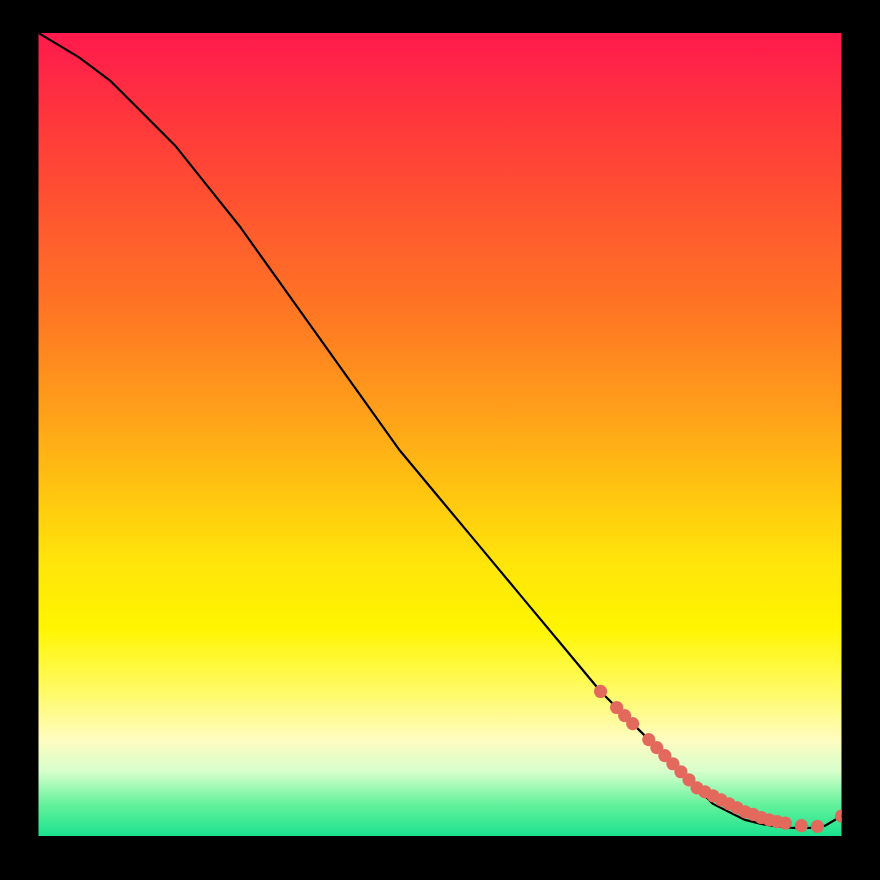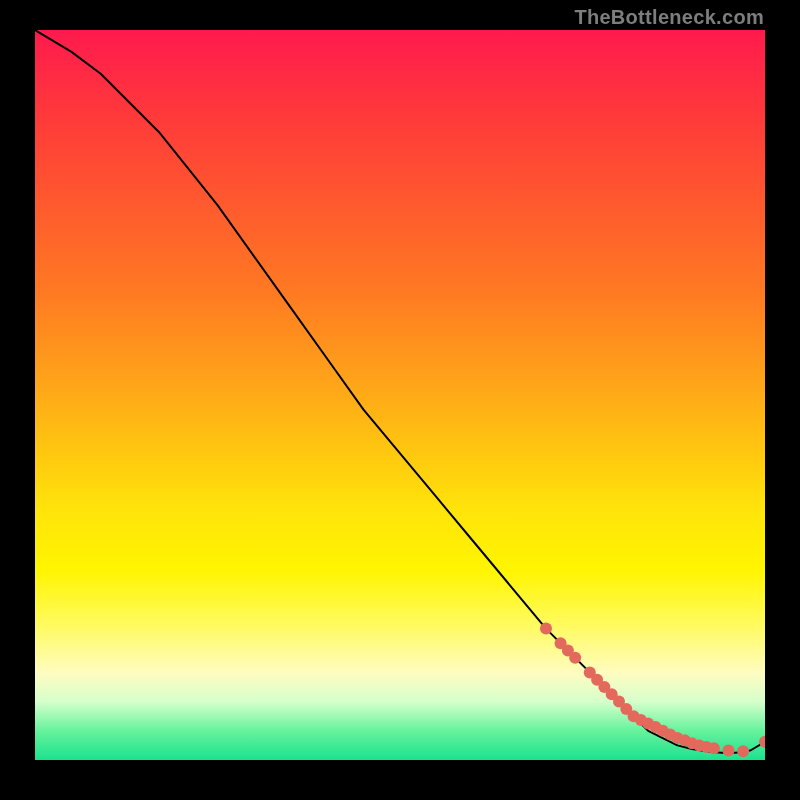--- a/index.html
+++ b/index.html
@@ -54,21 +54,20 @@
     left: 0;
     top: 0;
     width: 730px;
     height: 730px;
   }
 </style>
 </head>
 <body>
 
 <div class="frame">
-  <div class="attribution">TheBottleneck.com</div>
 
   <div class="plot">
     <svg class="curve" viewBox="0 0 730 730" preserveAspectRatio="none">
       <path id="main-curve" fill="none" stroke="#000" stroke-width="2" stroke-linecap="round" stroke-linejoin="round" d="M0.0 0.0 L36.5 21.9 L65.7 43.8 L94.9 73.0 L124.1 102.2 L153.3 138.7 L182.5 175.2 L219.0 226.3 L255.5 277.4 L292.0 328.5 L328.5 379.6 L365.0 423.4 L401.5 467.2 L438.0 511.0 L474.5 554.8 L511.0 598.6 L547.5 635.1 L584.0 671.6 L598.6 686.2 L613.2 700.8 L627.8 708.1 L642.4 715.4 L657.0 719.0 L671.6 721.2 L686.2 722.7 L700.8 722.7 L715.4 720.5 L730.0 711.8"></path>
       <g id="marker-group">
           <circle cx="511.0" cy="598.6" r="6" fill="#e4695d"></circle>
           <circle cx="525.6" cy="613.2" r="6" fill="#e4695d"></circle>
           <circle cx="532.9" cy="620.5" r="6" fill="#e4695d"></circle>
           <circle cx="540.2" cy="627.8" r="6" fill="#e4695d"></circle>
           <circle cx="554.8" cy="642.4" r="6" fill="#e4695d"></circle>

